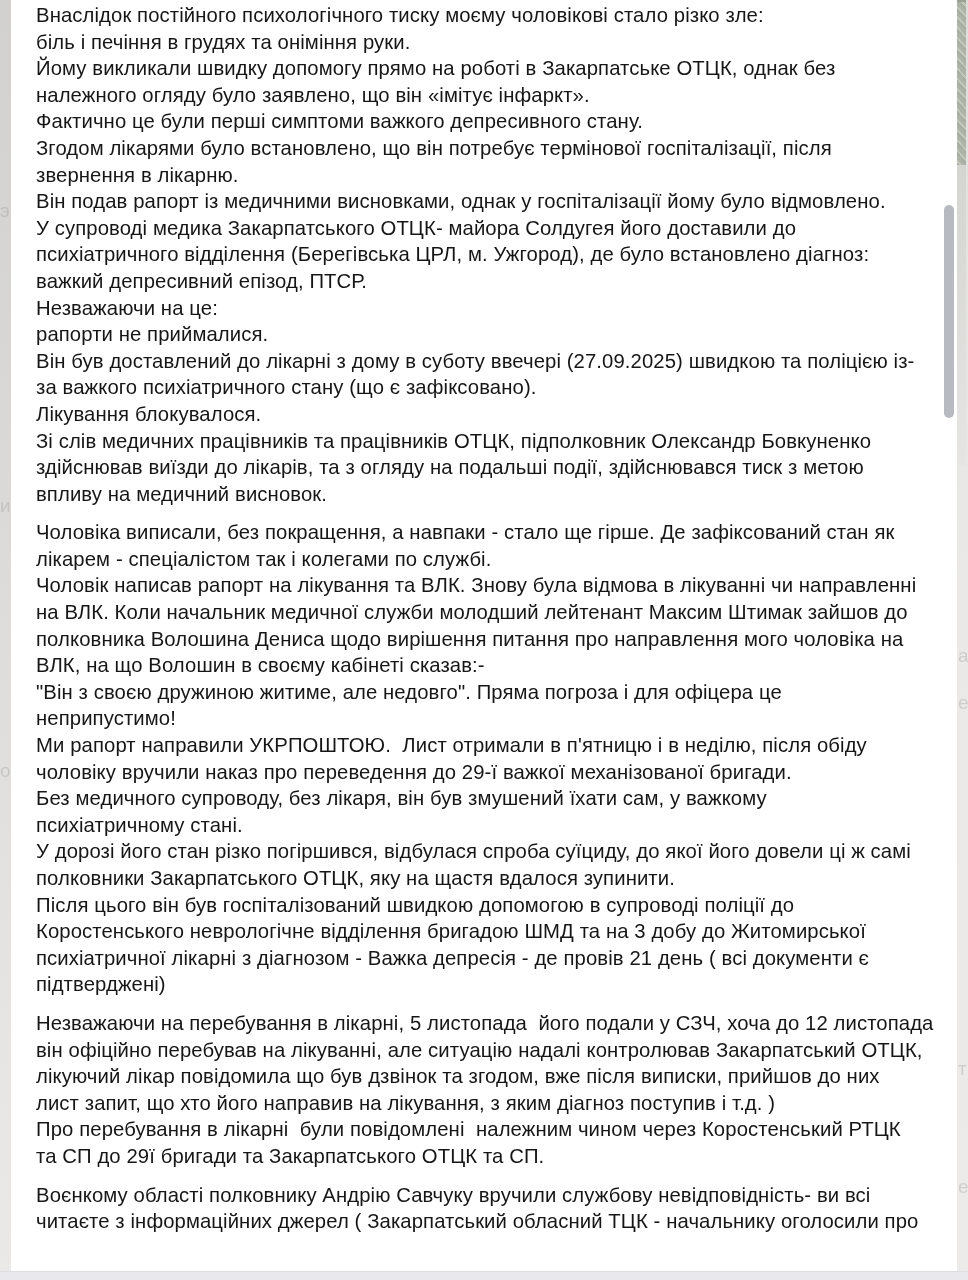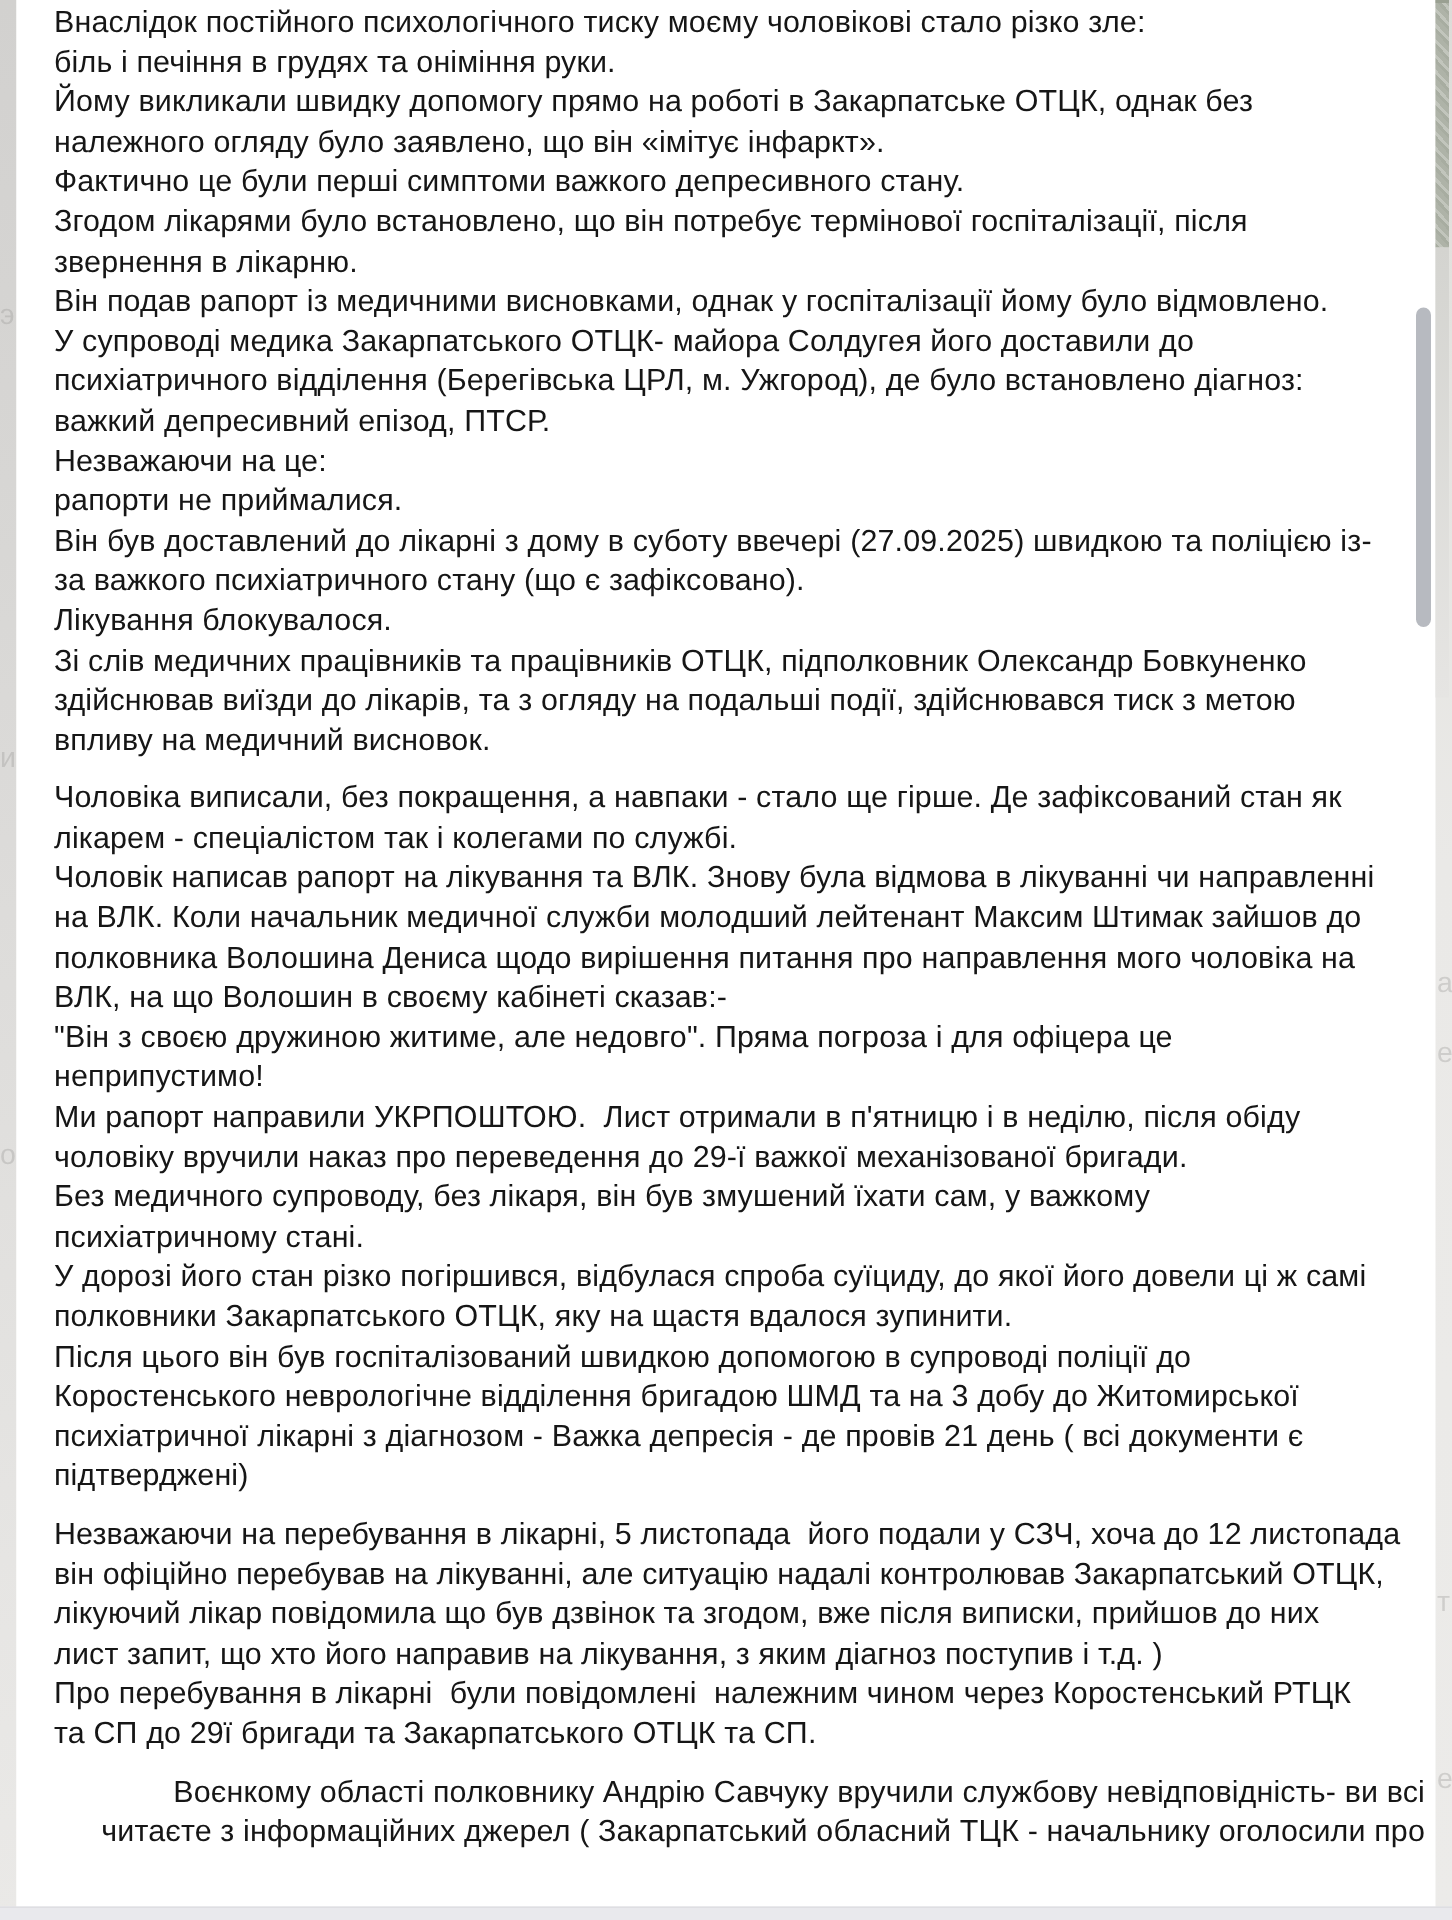--- a/index.html
+++ b/index.html
@@ -36,21 +36,21 @@
     width: 914px;
     color: var(--text-color, #161616);
     font-size: 20.3px;
     line-height: 26.6px;
     letter-spacing: 0.1px;
   }
   .para {
     margin: 0 0 12px 0;
     white-space: pre;
   }
-  .para:last-child { margin-bottom: 0; text-align: right; }
+  .para:last-child { margin-bottom: 0; }
   .gutter-right {
     position: absolute;
     left: 957px; top: 0;
     width: 11px; height: 1280px;
     background: linear-gradient(180deg, #dcdcd8 0%, #e4e4e0 20%, #eae9e7 45%, #ecebe9 100%);
   }
   .gutter-right-texture {
     position: absolute;
     left: 0; top: 0;
     width: 9px; height: 163px;

